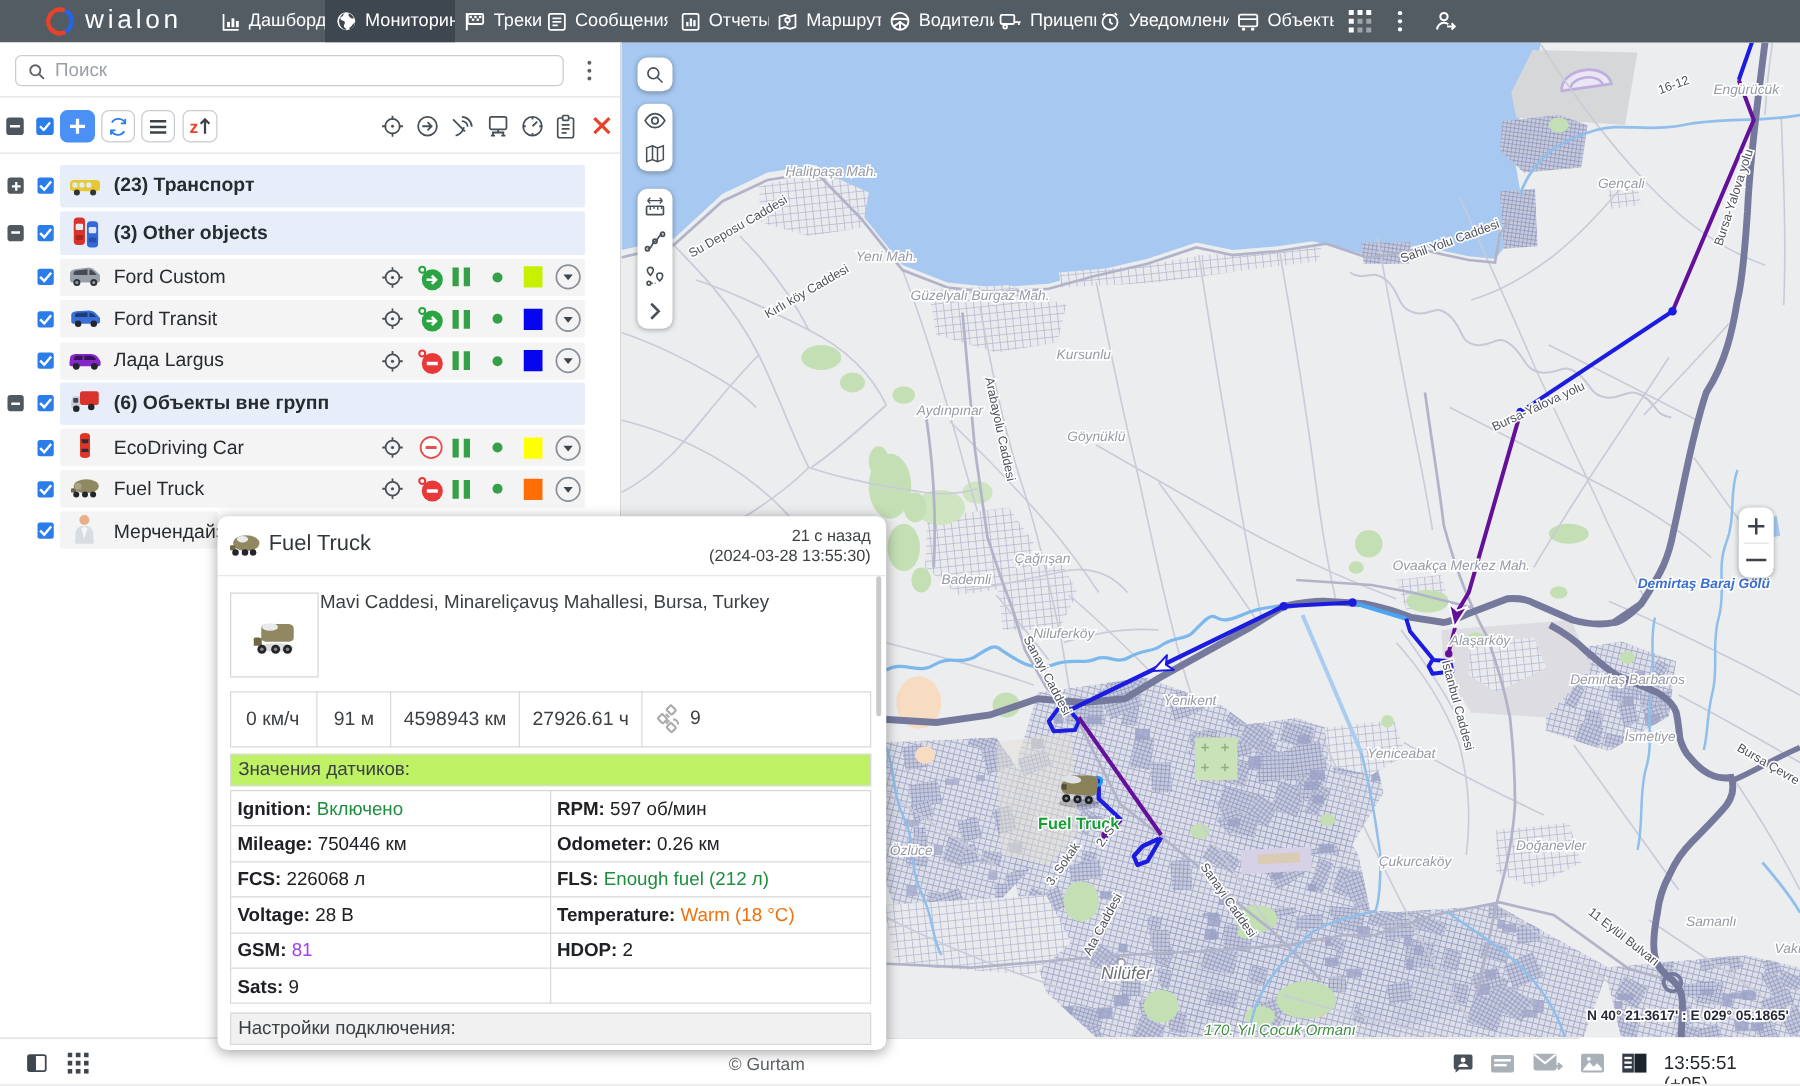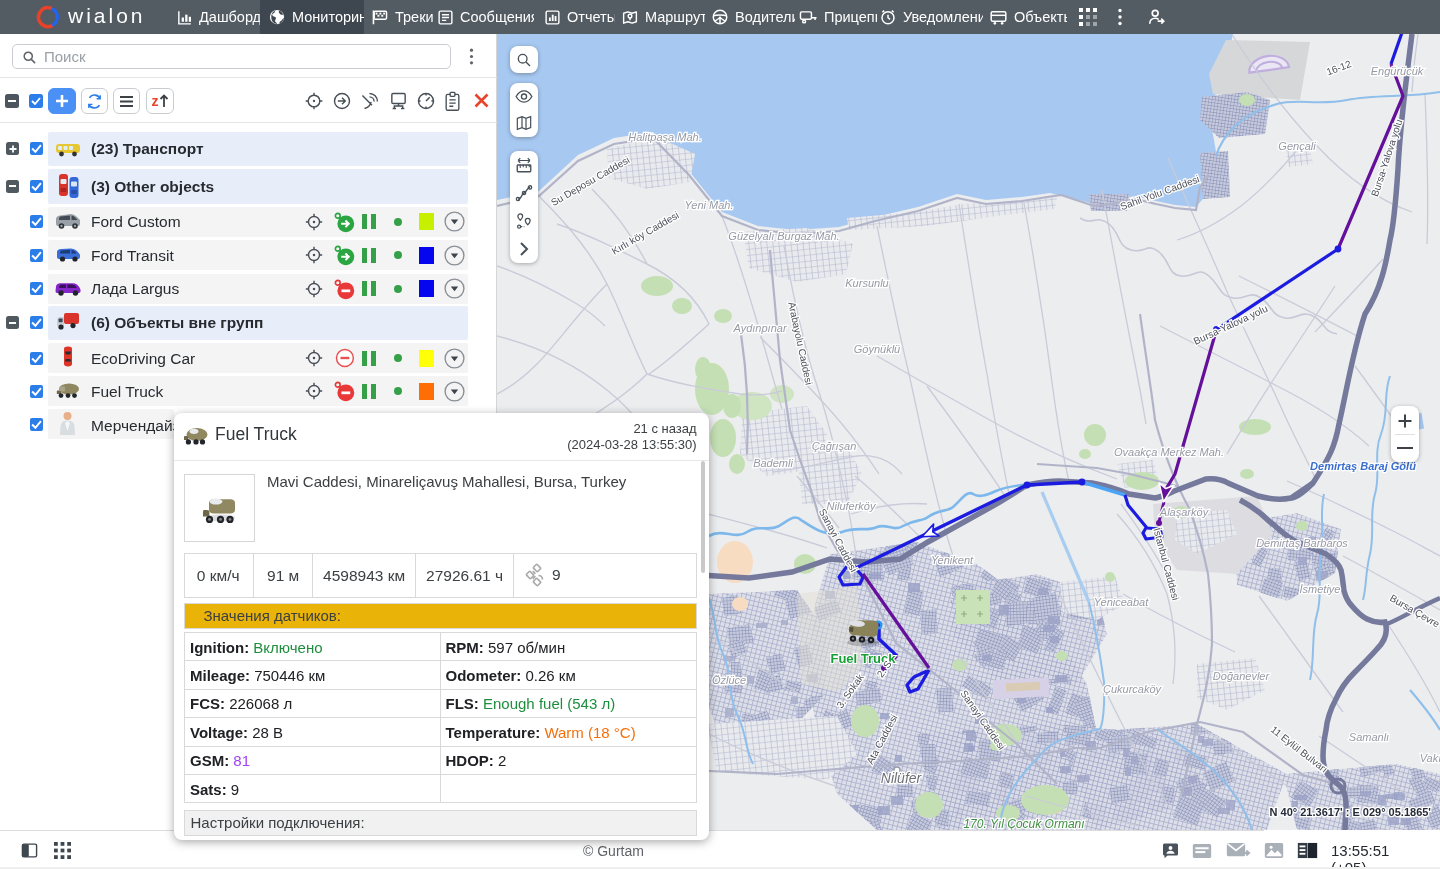--- a/index.html
+++ b/index.html
@@ -1082,50 +1082,50 @@
         <ellipse cx="15" cy="4.6" rx="6.4" ry="3" fill="#e8eaee"></ellipse>
         <path d="M6 13 L3.2 13 Q2 13 2 14.4 L2 19.6 L8.4 19.6 L8.4 13.8 Z" fill="#6e6848"></path>
         <circle cx="8.5" cy="22.4" r="3.6" fill="#22262c"></circle>
         <circle cx="8.5" cy="22.4" r="1.4" fill="#888"></circle>
         <circle cx="19.5" cy="22.4" r="3.6" fill="#22262c"></circle>
         <circle cx="19.5" cy="22.4" r="1.4" fill="#888"></circle>
         <circle cx="29" cy="22.4" r="3.6" fill="#22262c"></circle>
         <circle cx="29" cy="22.4" r="1.4" fill="#888"></circle>
       </svg>
   </div>
-  <div class="abs" style="left:93px;top:60px;font-size:15px;color:#3c4043">Mavi Caddesi, Minareliçavuş Mahallesi, Bursa, Turkey</div>
+  <div class="abs" style="left:82px;top:60px;font-size:15px;color:#3c4043">Mavi Caddesi, Minareliçavuş Mahallesi, Bursa, Turkey</div>
 
   <div class="abs" style="left:9.5px;top:140px;width:513.5px;height:45px;border:1px solid #d9d9d9"></div>
   <div class="abs" style="left:9.5px;top:140px;width:69.4px;height:45px;line-height:45px;text-align:center;font-size:15.5px;color:#3c4043">0 км/ч</div>
   <div class="pcell" style="left:78.9px;top:140px;width:59.5px;height:45px;line-height:45px;text-align:center;font-size:15.5px;color:#3c4043">91 м</div>
   <div class="pcell" style="left:138.4px;top:140px;width:102.4px;height:45px;line-height:45px;text-align:center;font-size:15.5px;color:#3c4043">4598943 км</div>
   <div class="pcell" style="left:240.8px;top:140px;width:98.6px;height:45px;line-height:45px;text-align:center;font-size:15.5px;color:#3c4043">27926.61 ч</div>
   <div class="pcell" style="left:339.4px;top:140px;width:58.8px;height:45px"></div>
   <svg class="abs" style="left:350px;top:150px" width="24" height="24" viewBox="0 0 24 24" fill="none" stroke="#aaaaaa" stroke-width="1.7">
       <rect x="3.4" y="9" width="5.2" height="6" rx="1" transform="rotate(-45 6 12)"></rect>
       <rect x="10.4" y="2" width="5.2" height="6" rx="1" transform="rotate(-45 13 5)"></rect>
       <rect x="10.4" y="16" width="5.2" height="6" rx="1" transform="rotate(-45 13 19)"></rect>
       <path d="M8.8 8.2 l2.6 2.6 M8.8 15.8 l2.6-2.6 M14.5 12.5 a4 4 0 0 1 4 4"></path>
     </svg>
   <div class="abs" style="left:378px;top:153px;font-size:15.5px;color:#3c4043">9</div>
 
-  <div class="abs" style="left:9.5px;top:190px;width:513.5px;height:26px;border:1px solid #d9d9d9;background:#eab308;font-size:15px;color:#3c4043;line-height:24px;padding-left:19px">Значения датчиков:</div>
+  <div class="abs" style="left:9.5px;top:190px;width:513.5px;height:26px;border:1px solid #d9d9d9;background:#bef264;font-size:15px;color:#3c4043;line-height:24px;padding-left:6px">Значения датчиков:</div>
   <div class="abs" style="left:9.5px;top:219px;width:513.5px;height:170.5px;border:1px solid #d9d9d9"></div>
   <div class="abs" style="left:265.5px;top:219px;width:1px;height:170.5px;background:#d9d9d9"></div>
   <div class="abs" style="left:9.5px;top:247.3px;width:513.5px;height:1px;background:#d9d9d9"></div>
   <div class="abs" style="left:9.5px;top:275.7px;width:513.5px;height:1px;background:#d9d9d9"></div>
   <div class="abs" style="left:9.5px;top:304.1px;width:513.5px;height:1px;background:#d9d9d9"></div>
   <div class="abs" style="left:9.5px;top:332.6px;width:513.5px;height:1px;background:#d9d9d9"></div>
   <div class="abs" style="left:9.5px;top:361px;width:513.5px;height:1px;background:#d9d9d9"></div>
   <div class="sr" style="top:225.5px;left:16px"><b>Ignition:</b> <span style="color:#1e8e3e">Включено</span></div>
   <div class="sr" style="top:225.5px;left:271.5px"><b>RPM:</b> 597 об/мин</div>
   <div class="sr" style="top:254px;left:16px"><b>Mileage:</b> 750446 км</div>
   <div class="sr" style="top:254px;left:271.5px"><b>Odometer:</b> 0.26 км</div>
   <div class="sr" style="top:282.4px;left:16px"><b>FCS:</b> 226068 л</div>
-  <div class="sr" style="top:282.4px;left:271.5px"><b>FLS:</b> <span style="color:#1e8e3e">Enough fuel (543 л)</span></div>
+  <div class="sr" style="top:282.4px;left:271.5px"><b>FLS:</b> <span style="color:#1e8e3e">Enough fuel (212 л)</span></div>
   <div class="sr" style="top:310.8px;left:16px"><b>Voltage:</b> 28 В</div>
   <div class="sr" style="top:310.8px;left:271.5px"><b>Temperature:</b> <span style="color:#f2700c">Warm (18 °C)</span></div>
   <div class="sr" style="top:339.3px;left:16px"><b>GSM:</b> <span style="color:#a142f4">81</span></div>
   <div class="sr" style="top:339.3px;left:271.5px"><b>HDOP:</b> 2</div>
   <div class="sr" style="top:367.7px;left:16px"><b>Sats:</b> 9</div>
   <div class="abs" style="left:9.5px;top:397.4px;width:513.5px;height:26px;border:1px solid #d9d9d9;background:#f1f1f1;font-size:15px;color:#3c4043;line-height:24px;padding-left:6px">Настройки подключения:</div>
 
   <div class="abs" style="left:527px;top:48px;width:4px;height:112px;background:#c9c9c9;border-radius:2px"></div>
 </div>
 

